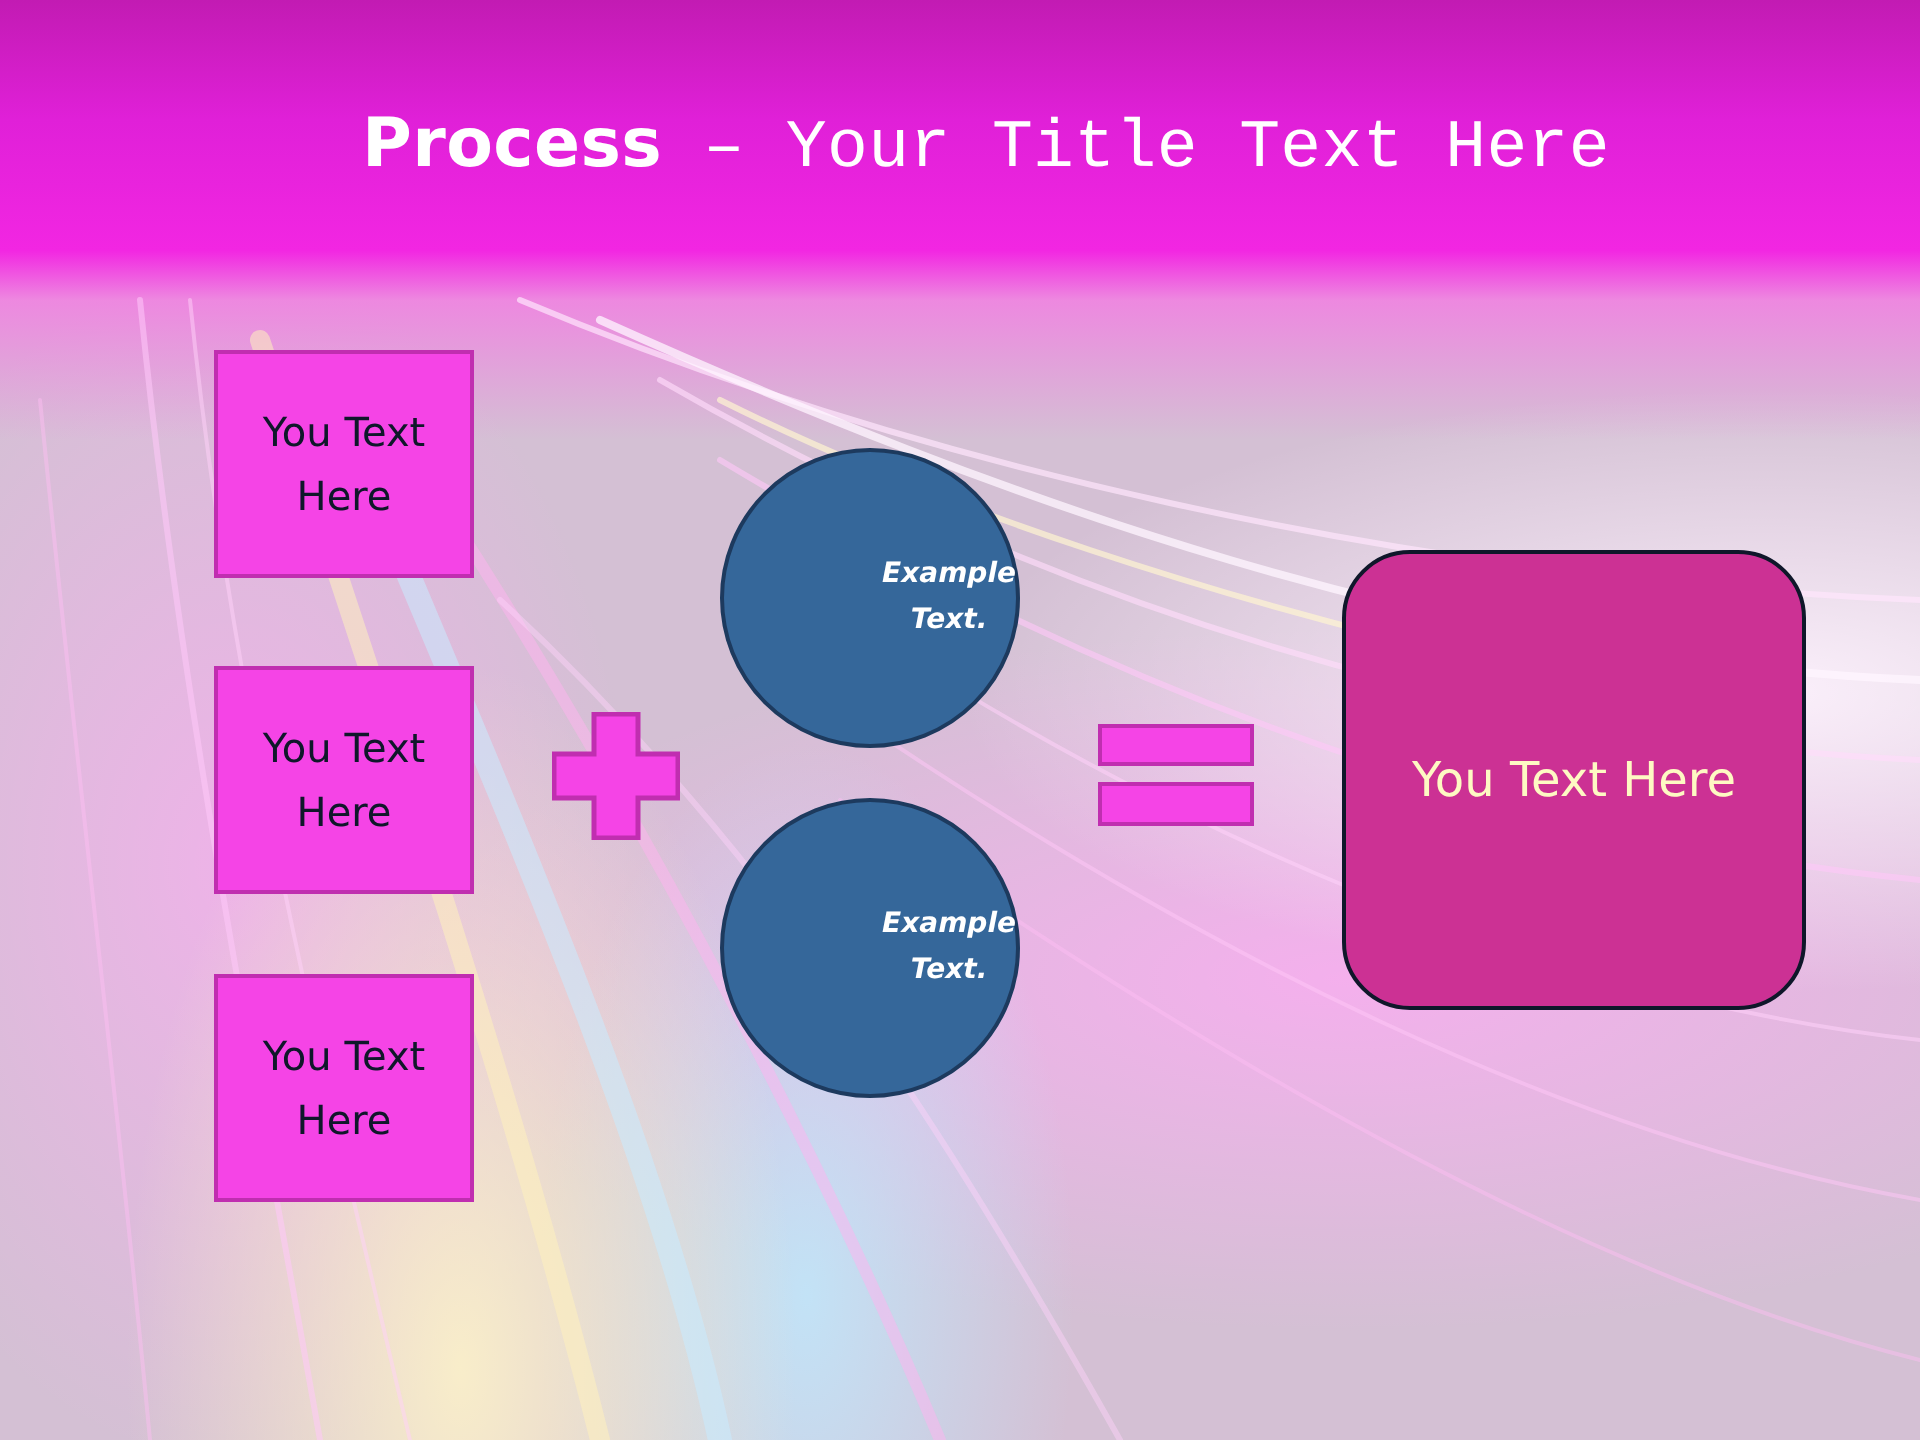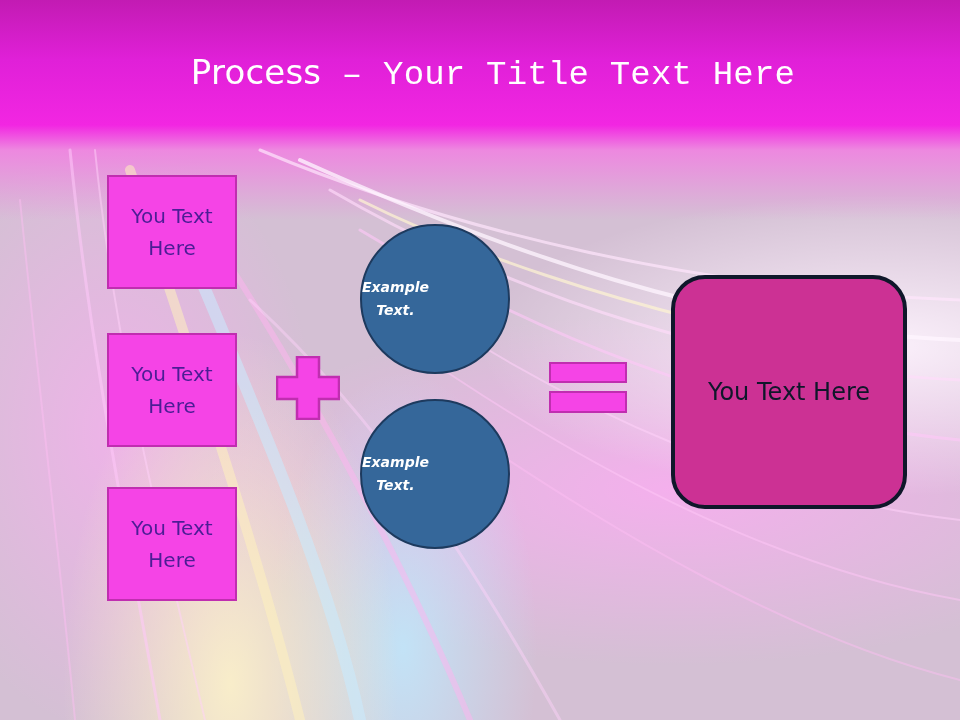--- a/index.html
+++ b/index.html
@@ -11,37 +11,37 @@
       radial-gradient(ellipse 60% 30% at 92% 48%, rgba(255,245,255,0.9), rgba(255,230,250,0) 70%),
       radial-gradient(ellipse 25% 70% at 24% 95%, rgba(255,245,200,0.85), rgba(255,240,200,0) 70%),
       radial-gradient(ellipse 20% 55% at 42% 90%, rgba(190,235,255,0.8), rgba(190,235,255,0) 70%),
       radial-gradient(ellipse 70% 35% at 70% 68%, rgba(255,170,245,0.75), rgba(255,170,245,0) 70%),
       radial-gradient(ellipse 30% 60% at 12% 60%, rgba(255,170,245,0.6), rgba(255,170,245,0) 70%),
       #d4c0d4;
   }
   .streaks { position: absolute; inset: 0; }
   .title { position: absolute; left: 0; top: 52px; width: 986px; text-align: center;
     color: #ffffff; font-size: 34px; letter-spacing: 0.2px; }
-  .title b { font-weight: normal; }
+  .title b { font-weight: bold; }
   .title .rest { font-weight: normal; font-family: Liberation Mono, monospace; }
   .box { position: absolute; left: 107px; width: 126px; height: 110px;
     background: #f544e6; border: 2px solid #c02eb0; box-sizing: content-box;
     display: flex; align-items: center; justify-content: center; text-align: center;
-    color: #4c1d95; font-size: 20px; line-height: 32px; }
+    color: #0f172a; font-size: 20px; line-height: 32px; }
   .plus { position: absolute; }
   .circle { position: absolute; width: 146px; height: 146px; border-radius: 50%;
     background: #35679a; border: 2px solid #1d3a5e;
-    display: flex; align-items: center; justify-content: flex-start; text-align: center;
+    display: flex; align-items: center; justify-content: flex-end; text-align: center;
     color: #ffffff; font-style: italic; font-weight: bold; font-size: 14px; line-height: 23px; }
   .eq-bar { position: absolute; left: 549px; width: 74px; background: #f544e6;
     border: 2px solid #c02eb0; }
   .result { position: absolute; left: 671px; top: 275px; width: 228px; height: 226px;
-    background: #cc3194; border: 4px solid #0f172a; border-radius: 34px;
+    background: #cc3194; border: 2px solid #0f172a; border-radius: 34px;
     display: flex; align-items: center; justify-content: center;
-    color: #0f172a; font-size: 24px; }
+    color: #fef9c3; font-size: 24px; }
 </style>
 </head>
 <body>
 
 <div class="bg"></div>
 
 <svg class="streaks" width="960" height="720" viewBox="0 0 960 720">
   <g fill="none" stroke-linecap="round">
     <path d="M70 150 C 90 350, 130 550, 160 720" stroke="rgba(255,200,250,0.55)" stroke-width="3"></path>
     <path d="M95 150 C 115 350, 165 550, 205 720" stroke="rgba(255,210,250,0.5)" stroke-width="2"></path>

